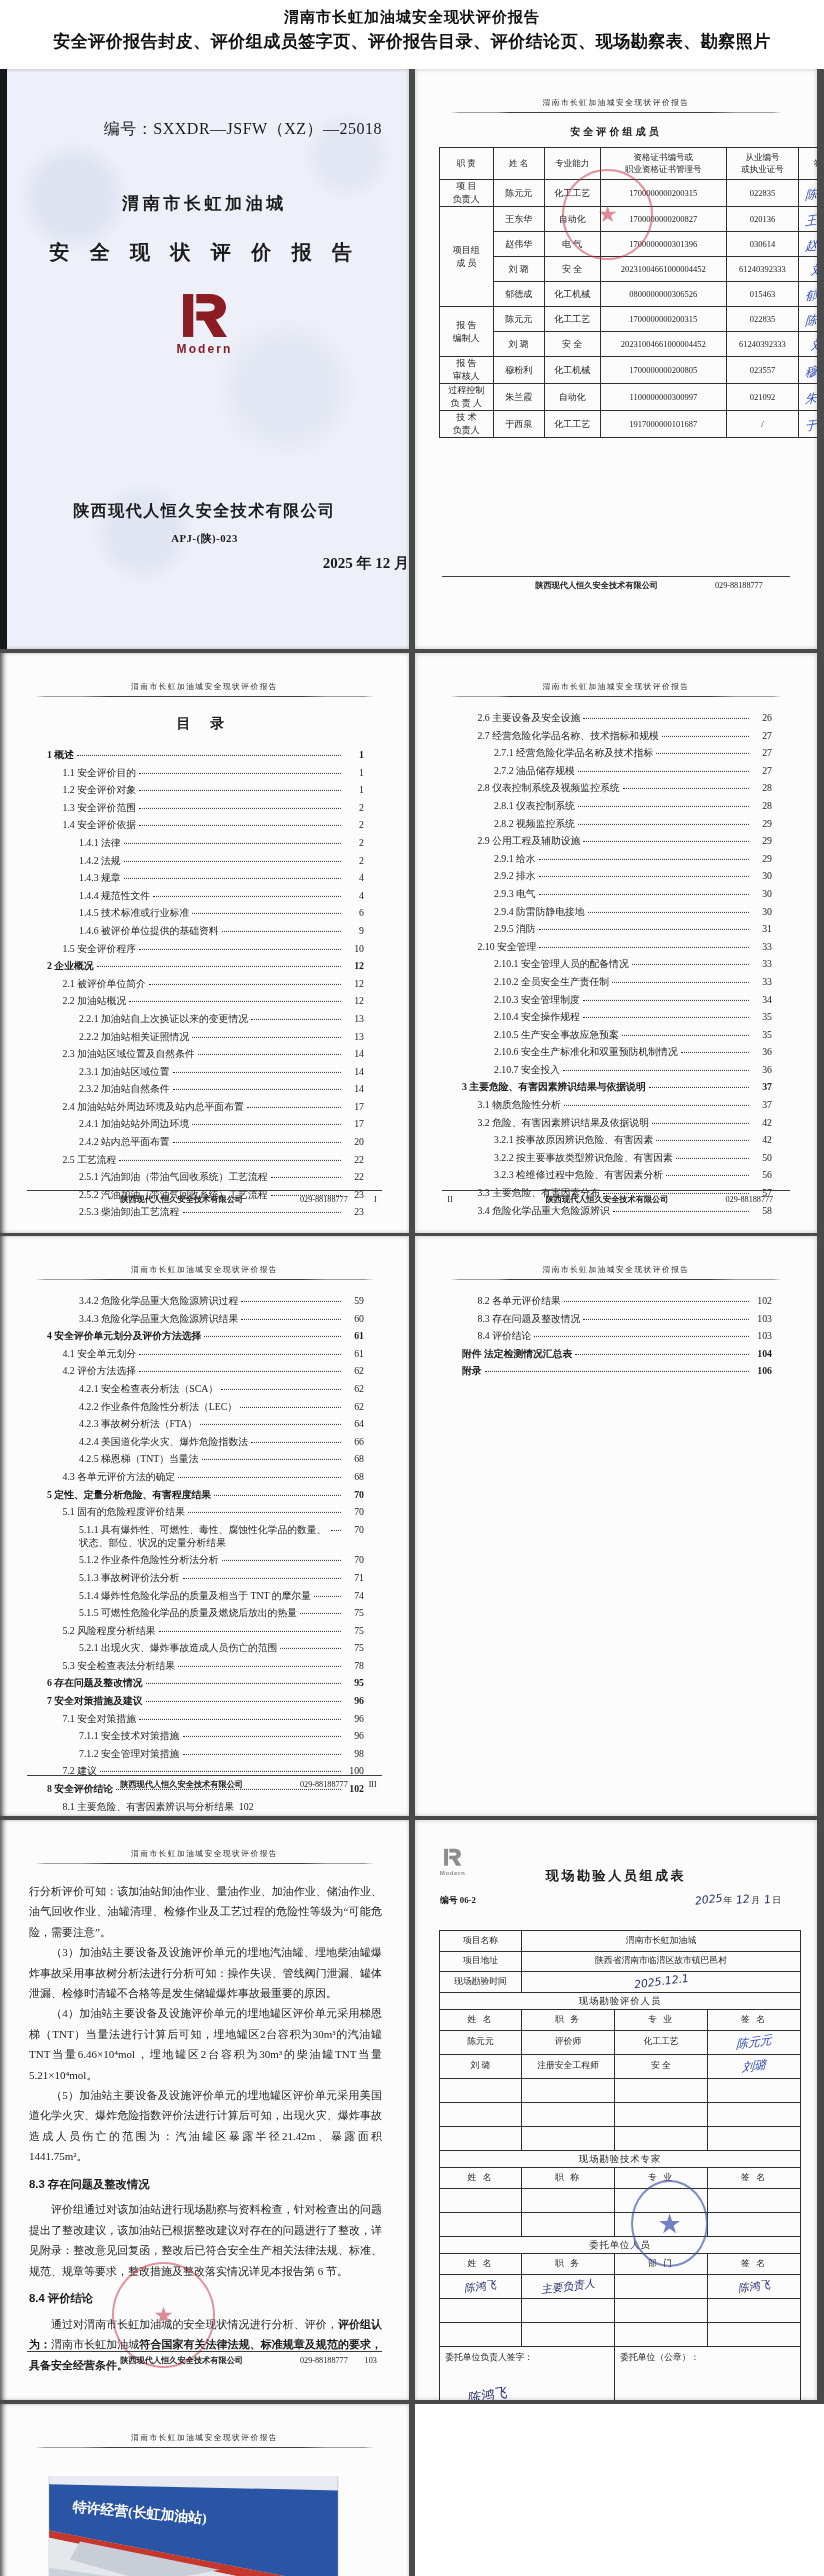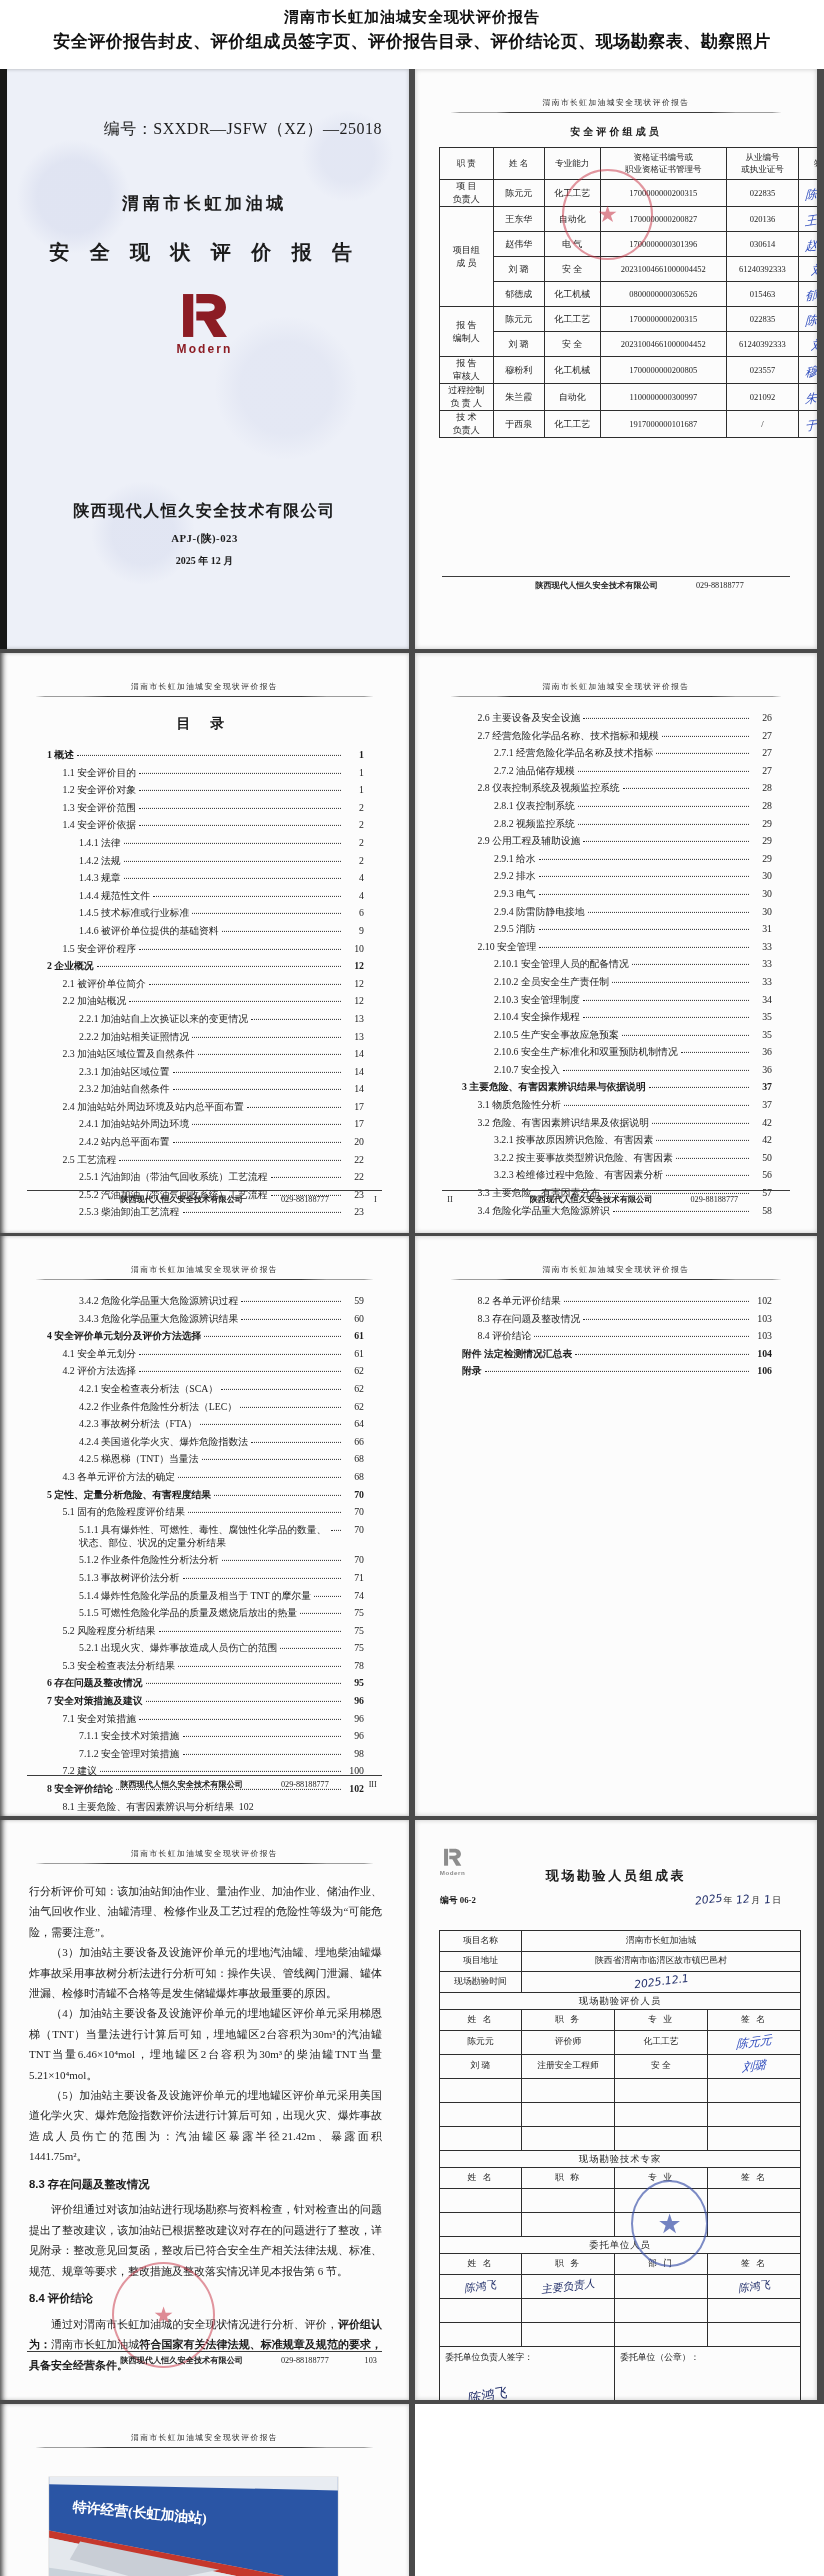--- a/index.html
+++ b/index.html
@@ -24,41 +24,41 @@
   .c4l{left:0;top:1751px;width:409px;height:580px}
   .c4r{left:415px;top:1751px;width:402px;height:580px}
   .c5l{left:0;top:2335px;width:409px;height:583px}
   .c5r{left:415px;top:2335px;width:409px;height:583px;box-shadow:none;background:#fff}
 
   
   .doc-head{position:absolute;top:29px;left:0;right:0;text-align:center;font-size:7.7px;letter-spacing:1.5px;color:#2c2c2c}
   .doc-head-line{position:absolute;top:43px;left:32px;right:32px;height:0;border-bottom:1px solid #3c3c3c;border-radius:100%}
   .doc-footer{position:absolute;left:27px;right:27px;border-top:1px solid #3c3c3c;padding:3.1px 5.2px 0 5.2px;display:flex;align-items:baseline;font-size:8.2px;color:#222}
   .doc-footer .fcompany{font-weight:700;margin-left:88px}
-  .doc-footer .fphone{margin-left:38px}
+  .doc-footer .fphone{margin-left:57px}
   .doc-footer .fpage{margin-left:auto}
-  .doc-footer.roman-left .froman{margin-right:0}
+  .doc-footer.roman-left .froman{margin-right:16px}
   .doc-footer.roman-left .fcompany{margin-left:77px}
 
   
   .cover{background:#edf0f8;
     background-image:
       radial-gradient(circle at 18% 22%, rgba(110,125,190,.10) 0 36px, transparent 57px),
       radial-gradient(circle at 70% 55%, rgba(110,125,190,.07) 0 46px, transparent 72px),
       radial-gradient(circle at 35% 80%, rgba(110,125,190,.09) 0 31px, transparent 52px),
       radial-gradient(circle at 85% 15%, rgba(110,125,190,.08) 0 26px, transparent 46px);}
   .cover-strip{position:absolute;left:0;top:0;width:6.7px;height:100%;background:#171717}
   .cover-serial{position:absolute;top:50px;right:27px;font-size:16px;font-weight:400;letter-spacing:0.5px}
   .cover-station{position:absolute;top:123px;left:0;right:0;text-align:center;font-size:17px;font-weight:700;letter-spacing:3.6px}
   .cover-title{position:absolute;top:170px;left:0;right:0;text-align:center;font-size:20px;font-weight:700;letter-spacing:7.7px}
   .cover-logo{position:absolute;top:223px;left:0;right:0;text-align:center}
   .logo-word{margin-top:1px;font-family:Liberation Sans, sans-serif;font-weight:700;font-size:12px;letter-spacing:2.1px;color:#8c1c24}
   .cover-company{position:absolute;top:432px;left:0;right:0;text-align:center;font-size:16px;font-weight:700;letter-spacing:1.5px}
   .cover-cert{position:absolute;top:463px;left:0;right:0;text-align:center;font-size:10.8px;font-weight:700;letter-spacing:0.5px}
-  .cover-date{position:absolute;top:485px;left:0;right:0;text-align:center;font-size:10px;font-weight:700}
+  .cover-date{position:absolute;top:485px;left:0;right:0;text-align:right;font-size:15px;font-weight:700}
 
   
   .sign-title{position:absolute;top:56px;left:0;right:0;text-align:center;font-size:10px;font-weight:700;letter-spacing:3.1px}
   .sgt{position:absolute;top:78px;left:24px;border-collapse:collapse;table-layout:fixed;width:410px}
   .sgt th,.sgt td{border:0.9px solid #2e2e2e;text-align:center;vertical-align:middle;font-weight:400}
   .sgt th{font-size:8.5px;line-height:1.35;white-space:pre-line;height:32px}
   .sgt td{font-size:9px;height:25px;white-space:pre-line}
   .sgt td.num{font-size:8.5px;letter-spacing:0}
   .sigcell{position:relative}
   .sig{display:inline-block;font-family:"DejaVu Sans","Liberation Sans",sans-serif;font-style:italic;color:#1d3db8;font-size:12px;transform:rotate(-8deg) skewX(-10deg);opacity:.92}

